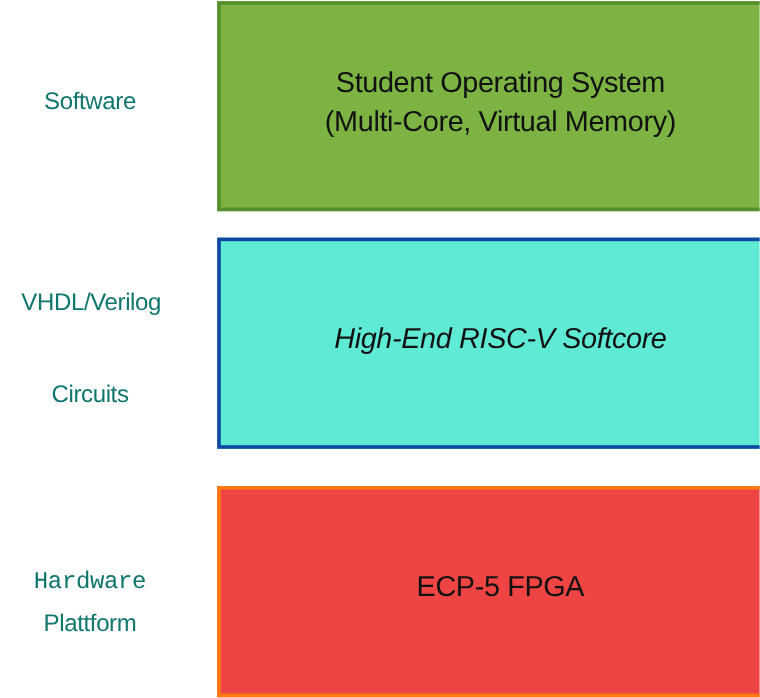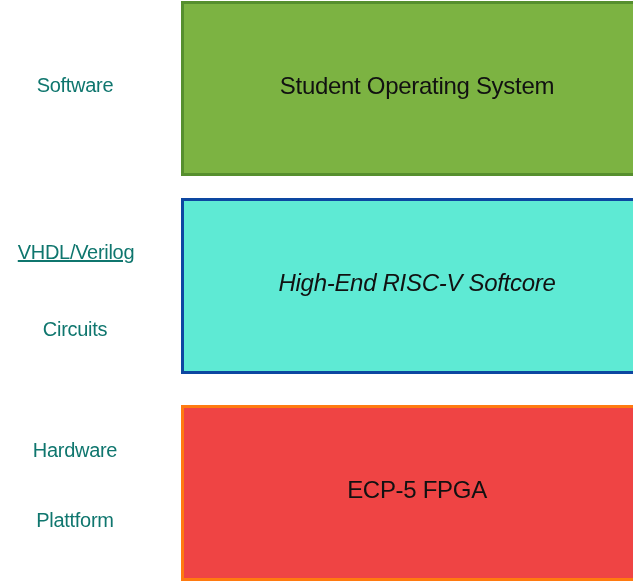--- a/index.html
+++ b/index.html
@@ -14,28 +14,29 @@
   #box-software { top: 1px; height: 175px; background: #7cb342; border: 3px solid #568f2e; }
   #box-circuits { top: 198px; height: 176px; background: #6396fe; border: 3px solid #0d47a1; }
   #box-hardware { top: 405px; height: 176px; background: #ffb300; border: 3px solid #ff7a10; }
   #box-software .t1, #box-circuits .t1, #box-hardware .t1 { margin-top: -6px; }
 </style>
 </head>
 <body>
 
 <div class="label" style="left:20px; top:74px; width:110px;">Software</div>
 
-<div class="label" style="left:0px; top:241px; width:152px;text-decoration:underline;">VHDL/Verilog</div>
+<div class="label" style="left:0px; top:241px; width:152px;">VHDL/Verilog</div>
 <div class="label" style="left:20px; top:318px; width:110px;">Circuits</div>
 
-<div class="label" style="left:20px; top:439px; width:110px;">Hardware</div>
+<div class="label" style="left:20px; top:474px; width:110px;font-family:Liberation Mono, monospace;">Hardware</div>
 <div class="label" style="left:20px; top:509px; width:110px;">Plattform</div>
 
 <div class="box" id="box-software" style="background: rgb(124, 179, 66); border-color: rgb(86, 143, 46);">
   <span class="t1">Student Operating System</span>
+  <span>(Multi-Core, Virtual Memory)</span>
 </div>
 
 <div class="box" id="box-circuits" style="background: #5eead4; border-color: rgb(13, 71, 161); font-style: italic;">
   <span class="t1">High-End RISC-V Softcore</span>
 </div>
 
 <div class="box" id="box-hardware" style="background: #ef4444; border-color: rgb(255, 122, 16); text-align: right;">
   <span class="t1">ECP-5 FPGA</span>
 </div>
 

